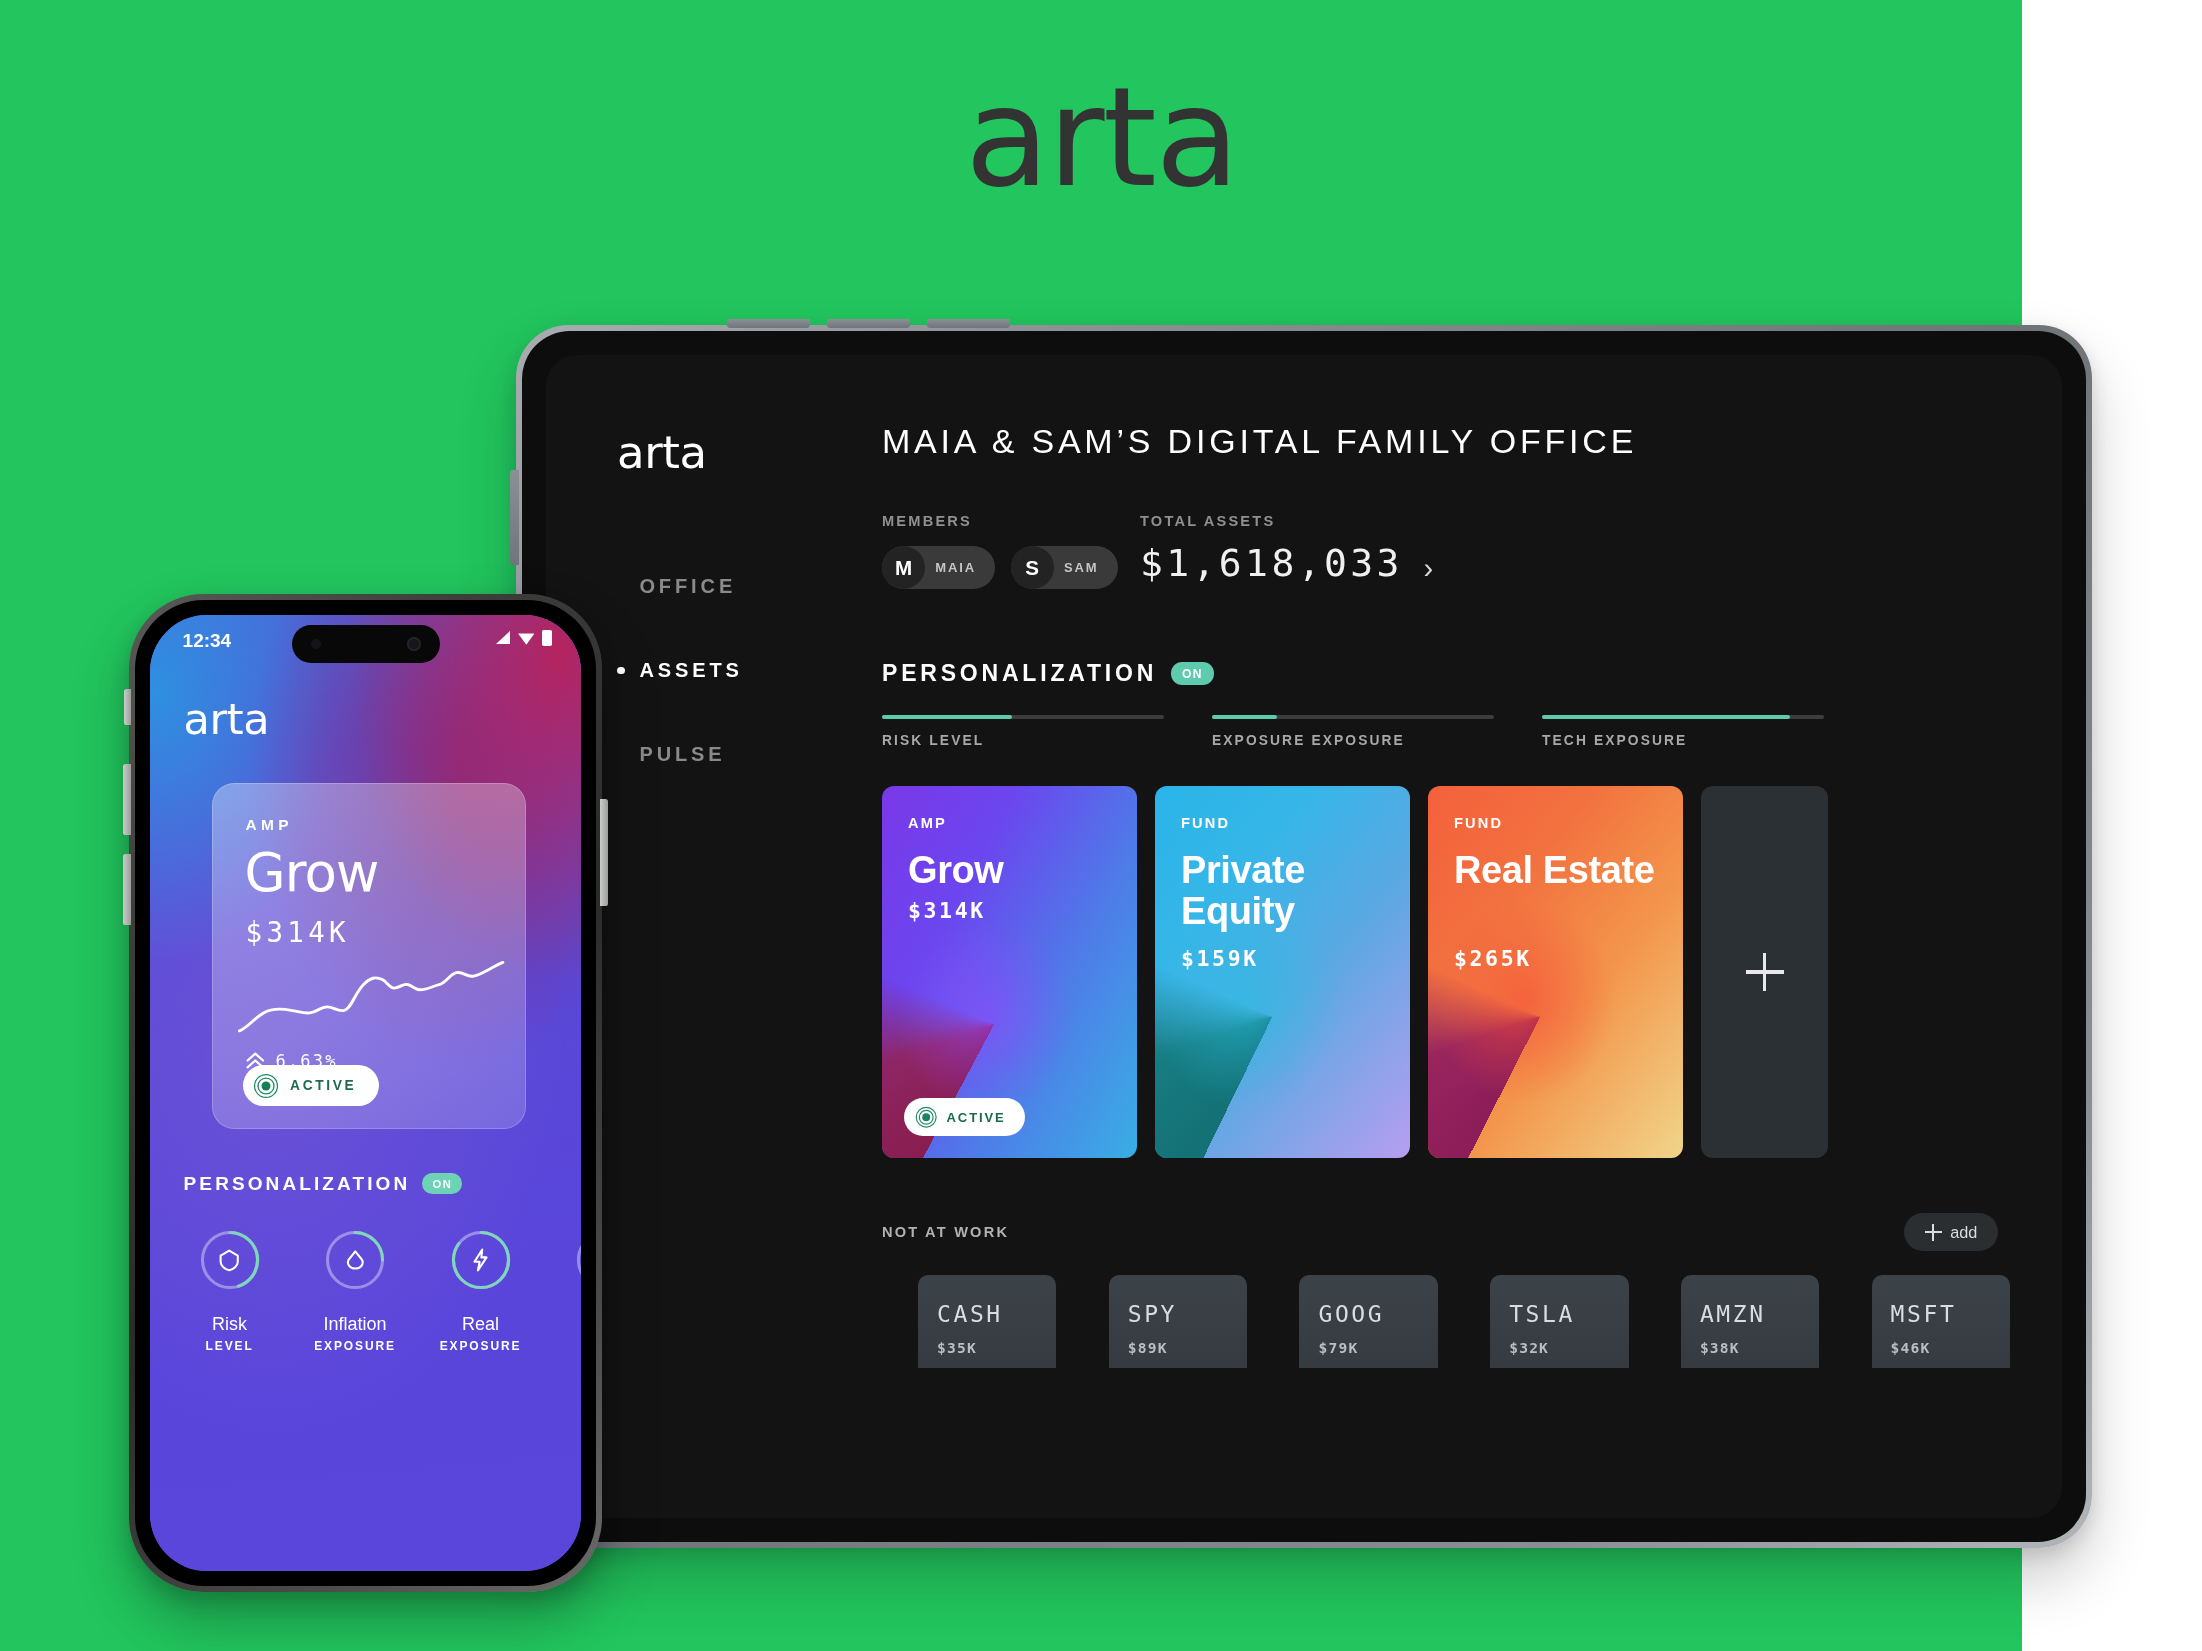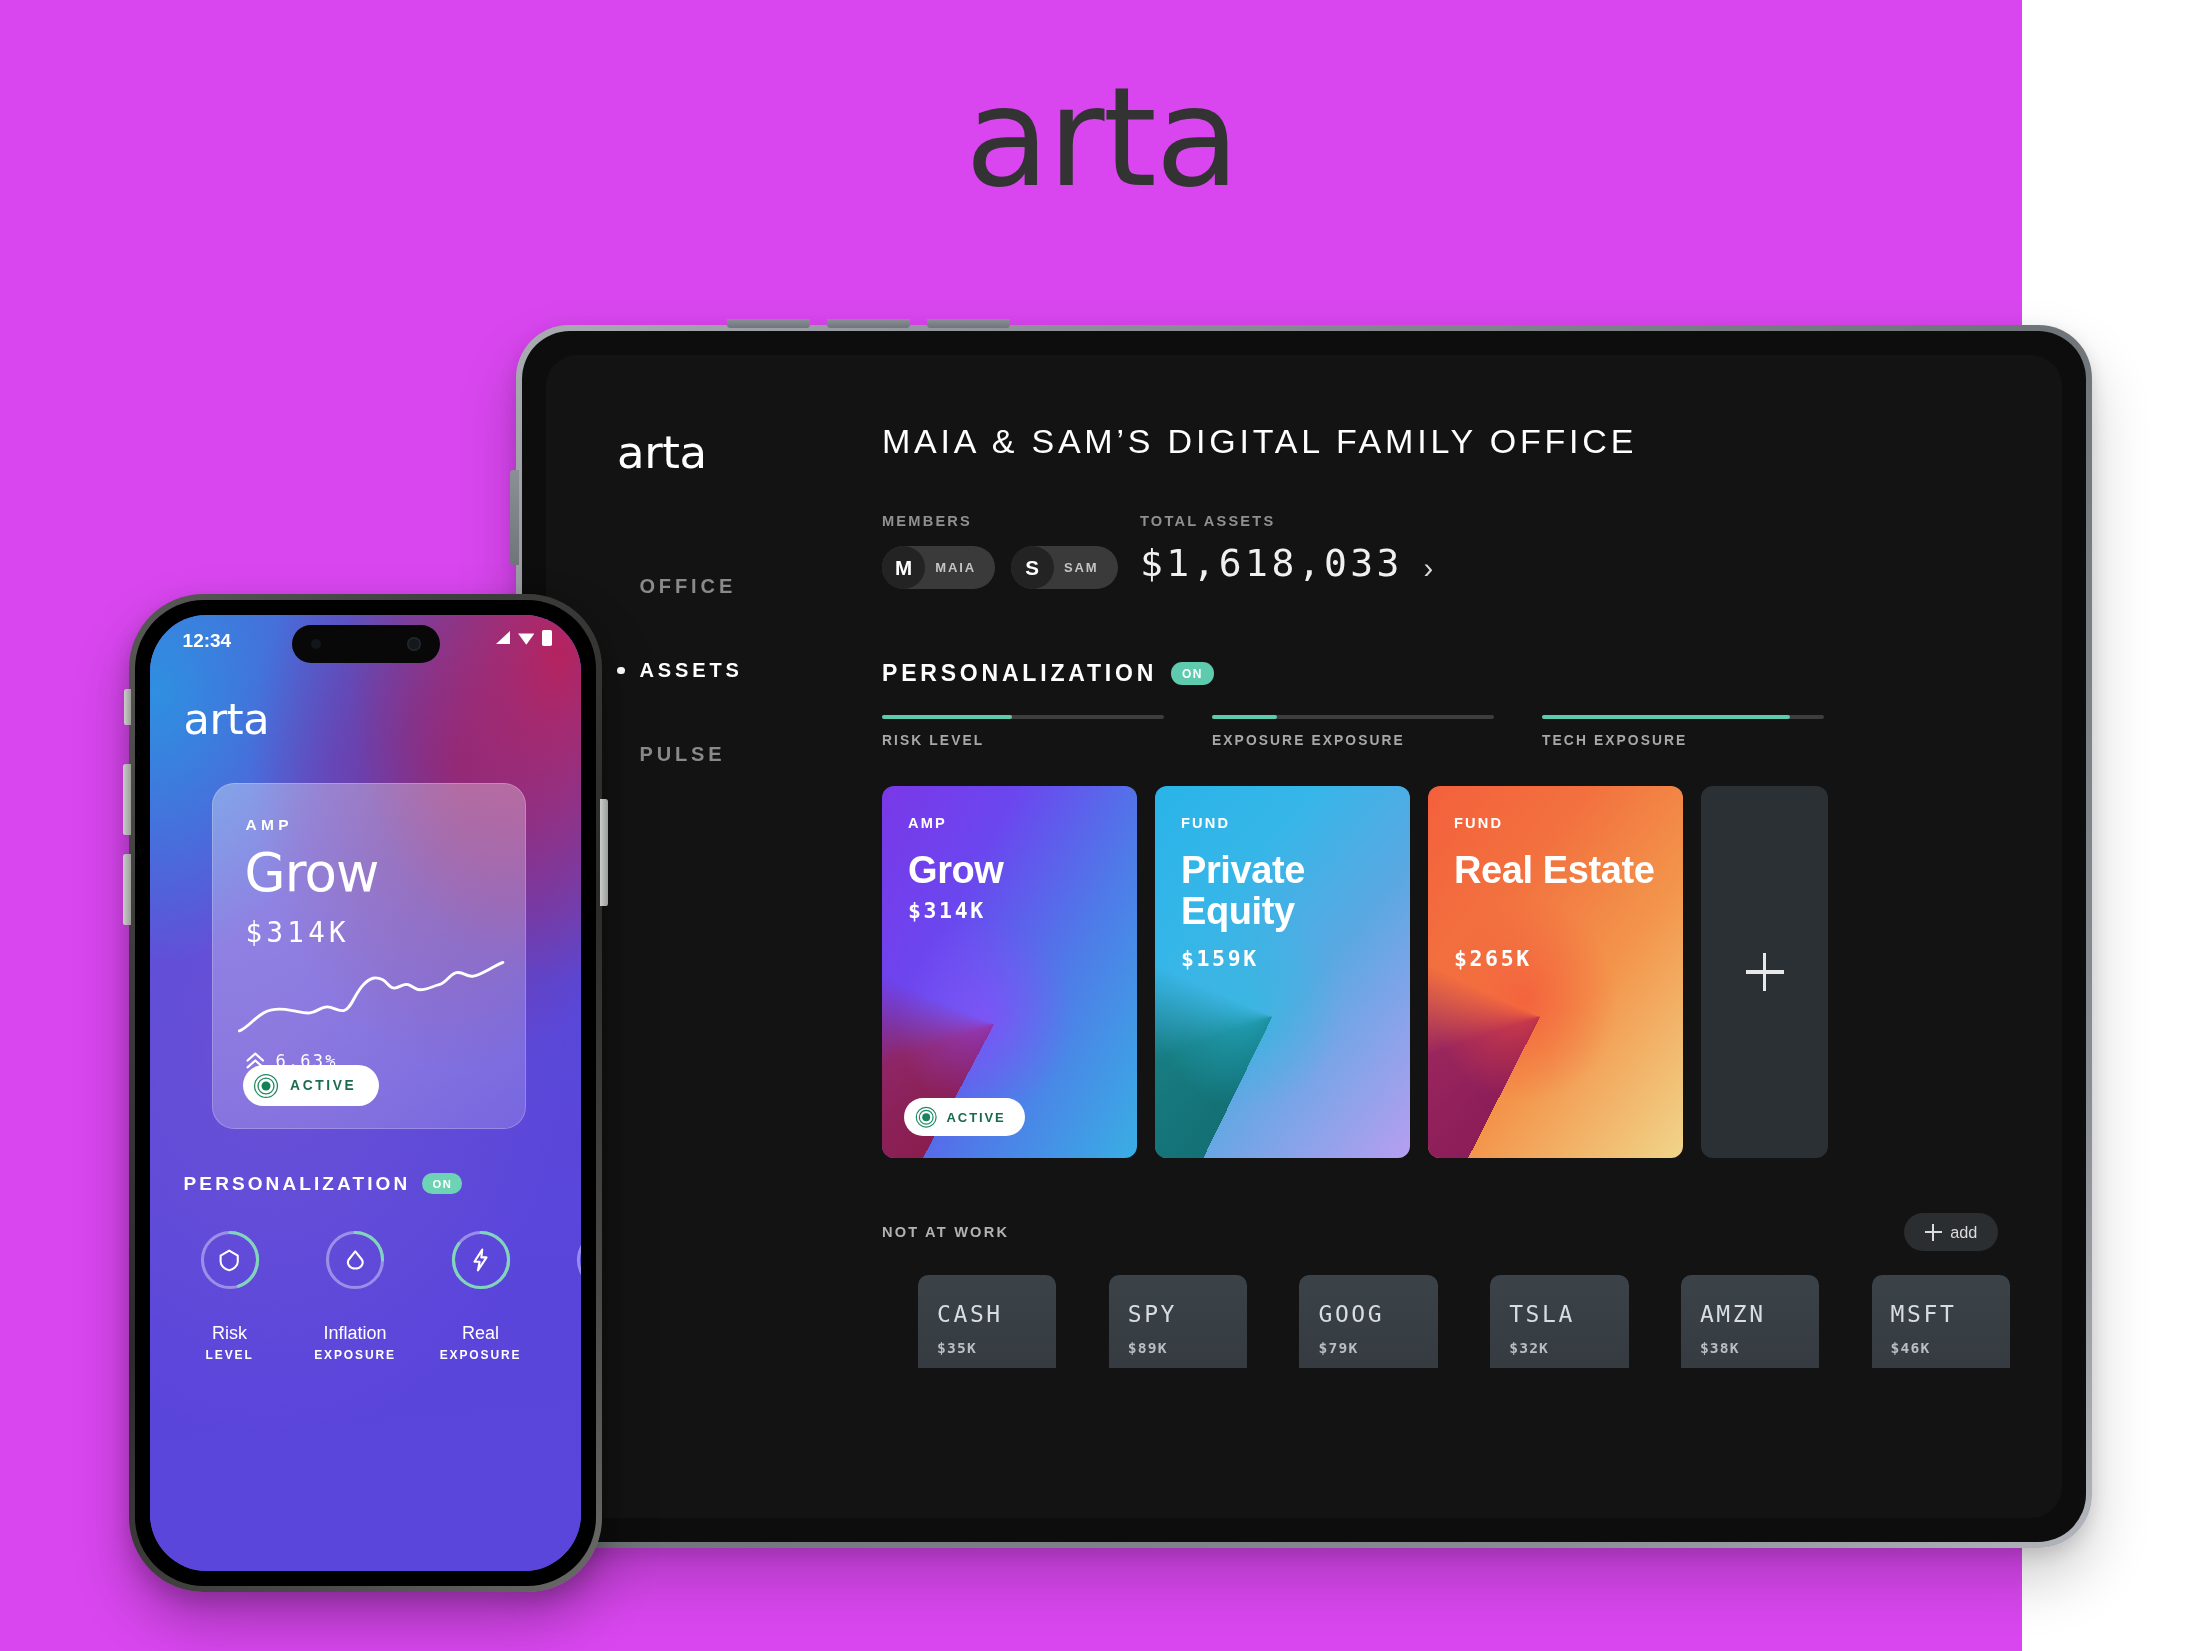--- a/index.html
+++ b/index.html
@@ -1,18 +1,18 @@
 <!DOCTYPE html>
 <html style="font-size:13.8px"><head>
 <meta charset="utf-8">
 <style>
   * { margin:0; padding:0; box-sizing:border-box; }
   html,body { width:2203px; height:1652px; background:#ffffff; overflow:hidden;
               font-family:"Liberation Sans","DejaVu Sans",sans-serif; }
-  #stage { position:relative; width:2022px; height:1652px; background:#d946ef; }
+  #stage { position:relative; width:2022px; height:1652px; background:#22c55e; }
 
   
   .brand-logo{
     position:absolute; left:0; top:69px; width:2203px; text-align:center;
     font-size:138px; font-weight:400; color:#333333; letter-spacing:-1.7px;
     line-height:1; font-family:"DejaVu Sans",sans-serif;
   }
 
   
   .tablet{ position:absolute; left:516px; top:325px; width:1576px; height:1223px; }
@@ -184,21 +184,21 @@
 
   .ph-pers{ position:absolute; left:34px; top:558px; display:flex;
      align-items:center; gap:12px; }
   .ph-pers-lbl{ font-size:19px; letter-spacing:3.1px; font-weight:700; color:#fff; }
   .badge-on-ph{ background:#6dd3b4; color:#fff; font-size:11.2px; font-weight:700;
      letter-spacing:1.4px; border-radius:10.3px; padding:4.3px 10.3px; }
 
   .ph-rings{ position:absolute; left:31px; top:614px; display:flex; gap:27.5px; }
   .ring-item{ width:98px; text-align:center; }
   .ring-wrap{ width:62px; height:62px; margin:0 auto; position:relative; }
-  .ring-lbl{ margin-top:32px; font-size:18px; color:#ffffff; font-weight:400; }
+  .ring-lbl{ margin-top:23px; font-size:18px; color:#ffffff; font-weight:400; }
   .ring-sub{ margin-top:4.3px; font-size:12px; letter-spacing:1.9px;
      font-weight:700; color:#ffffff; }
   .ring-ico{ position:absolute; inset:0; display:flex; align-items:center;
      justify-content:center; }
 </style>
 </head>
 <body>
 
 <div id="stage">
 

